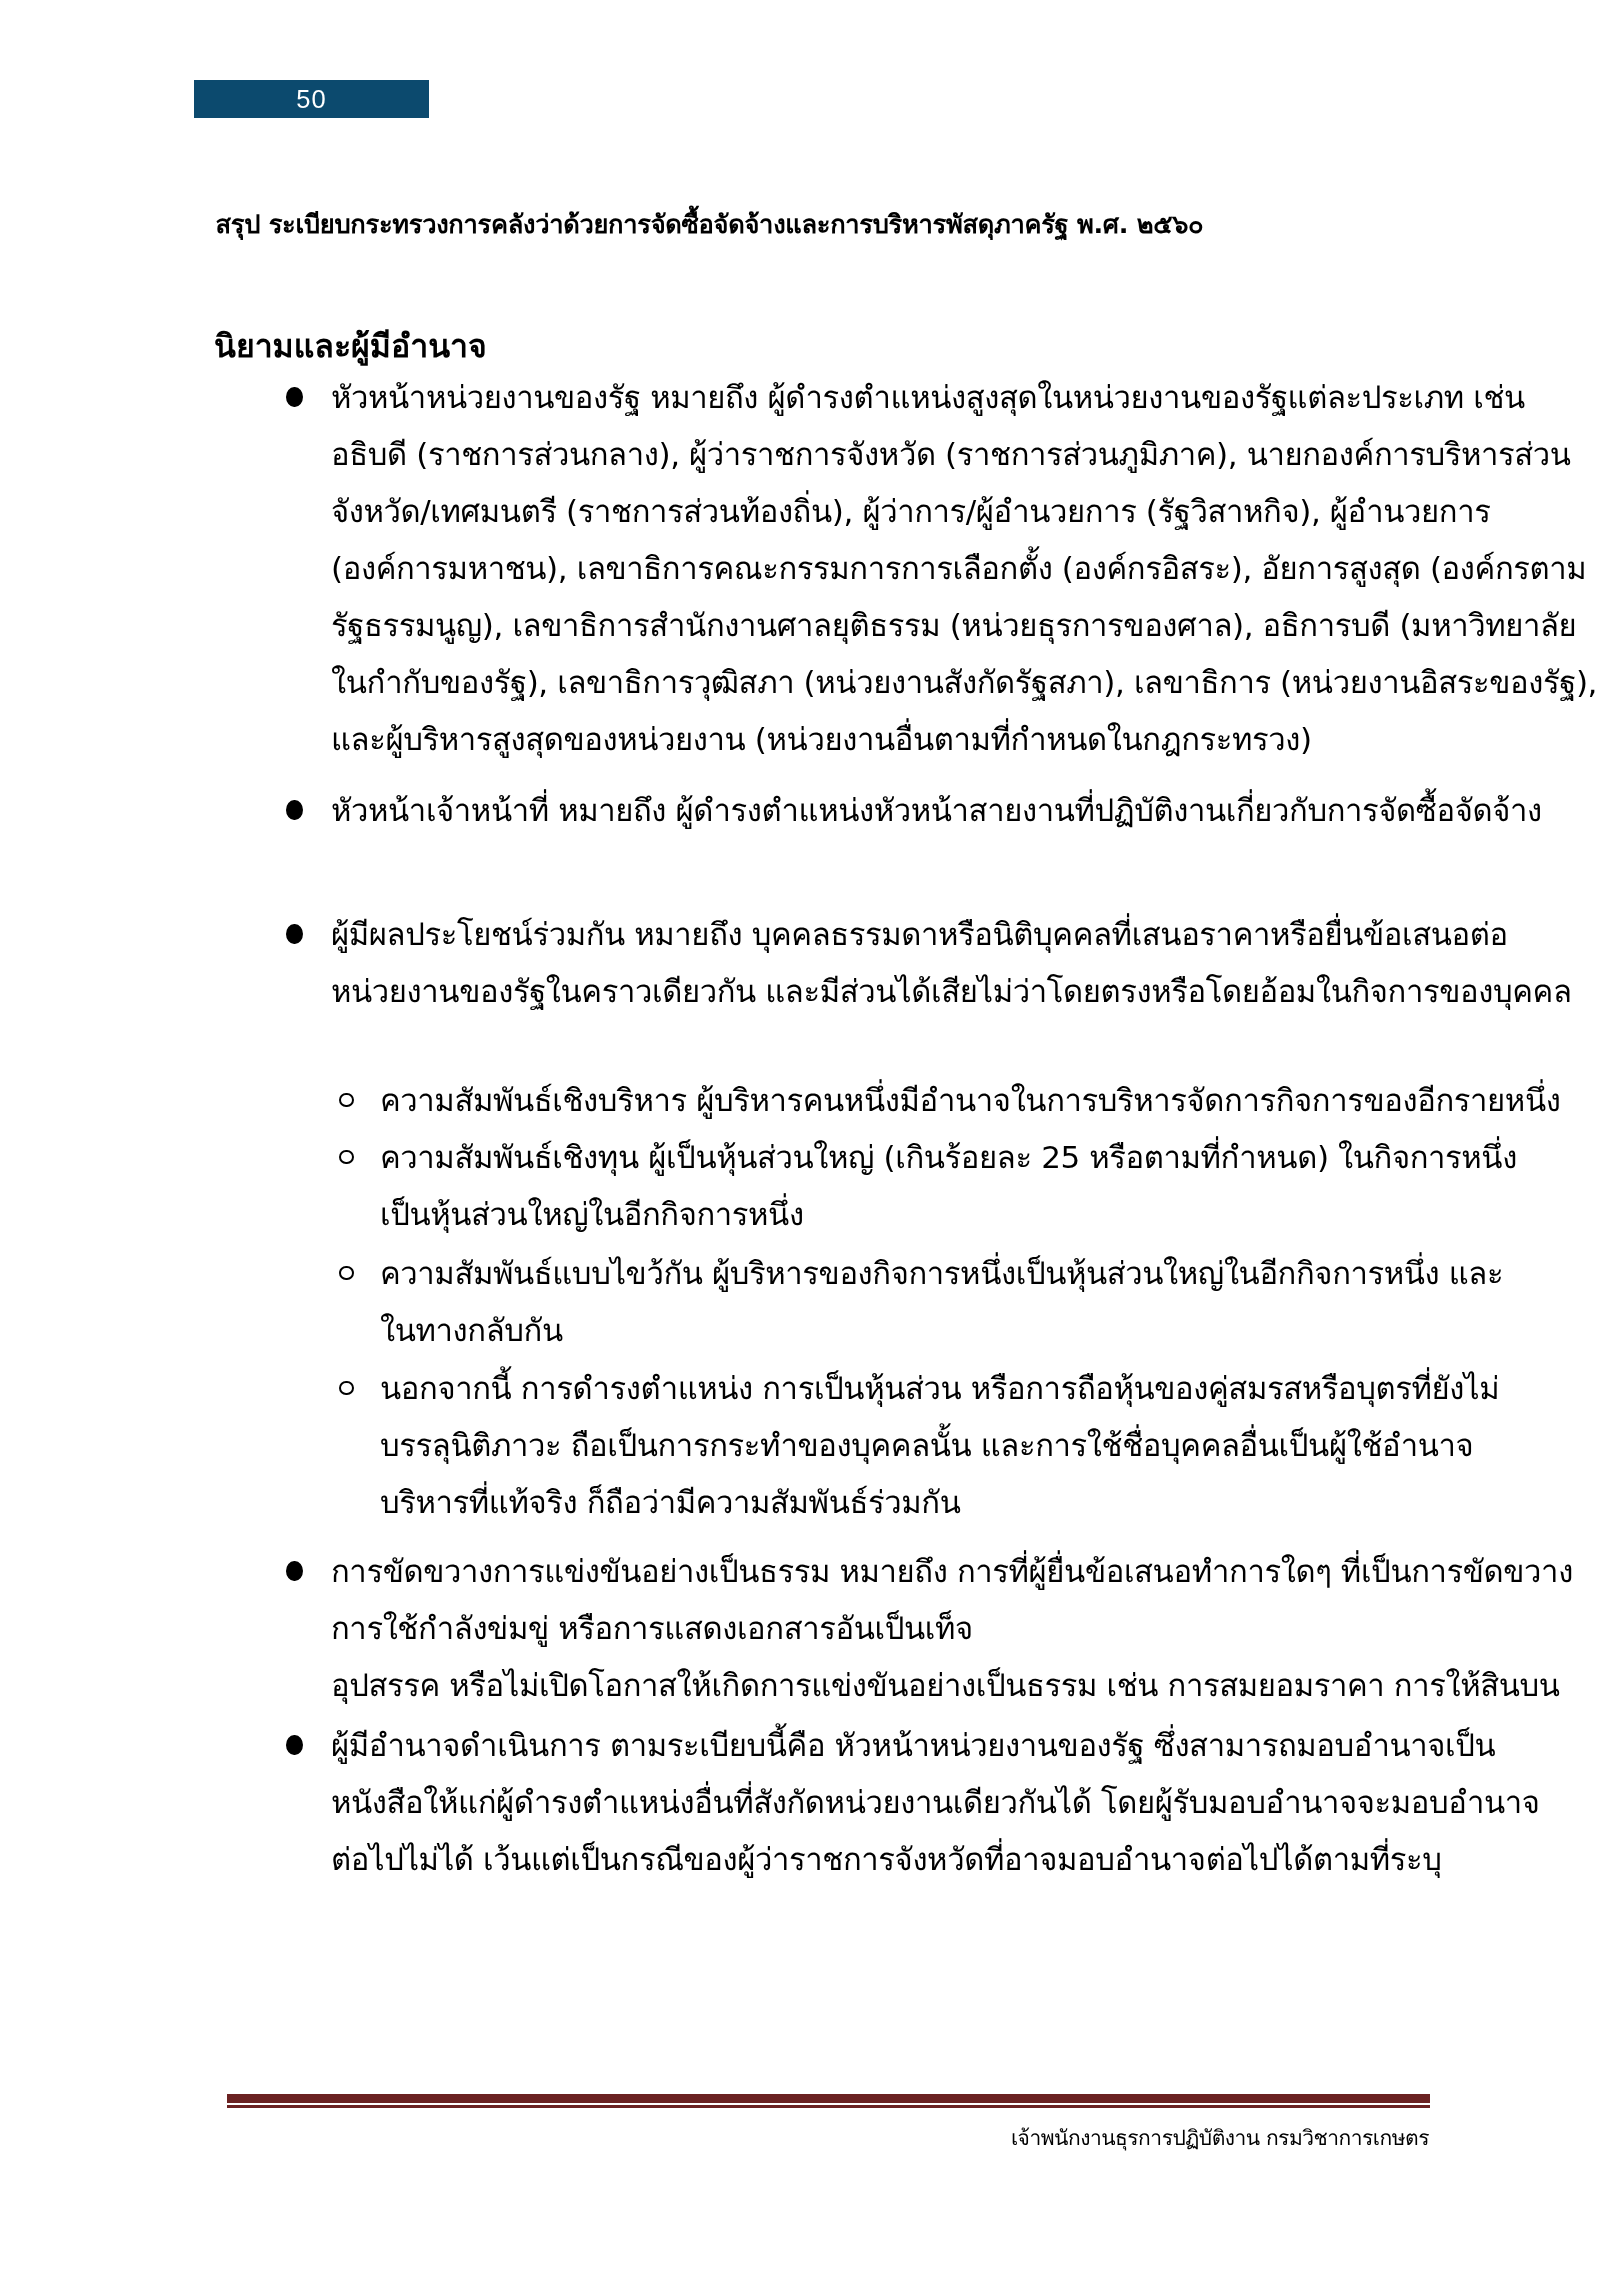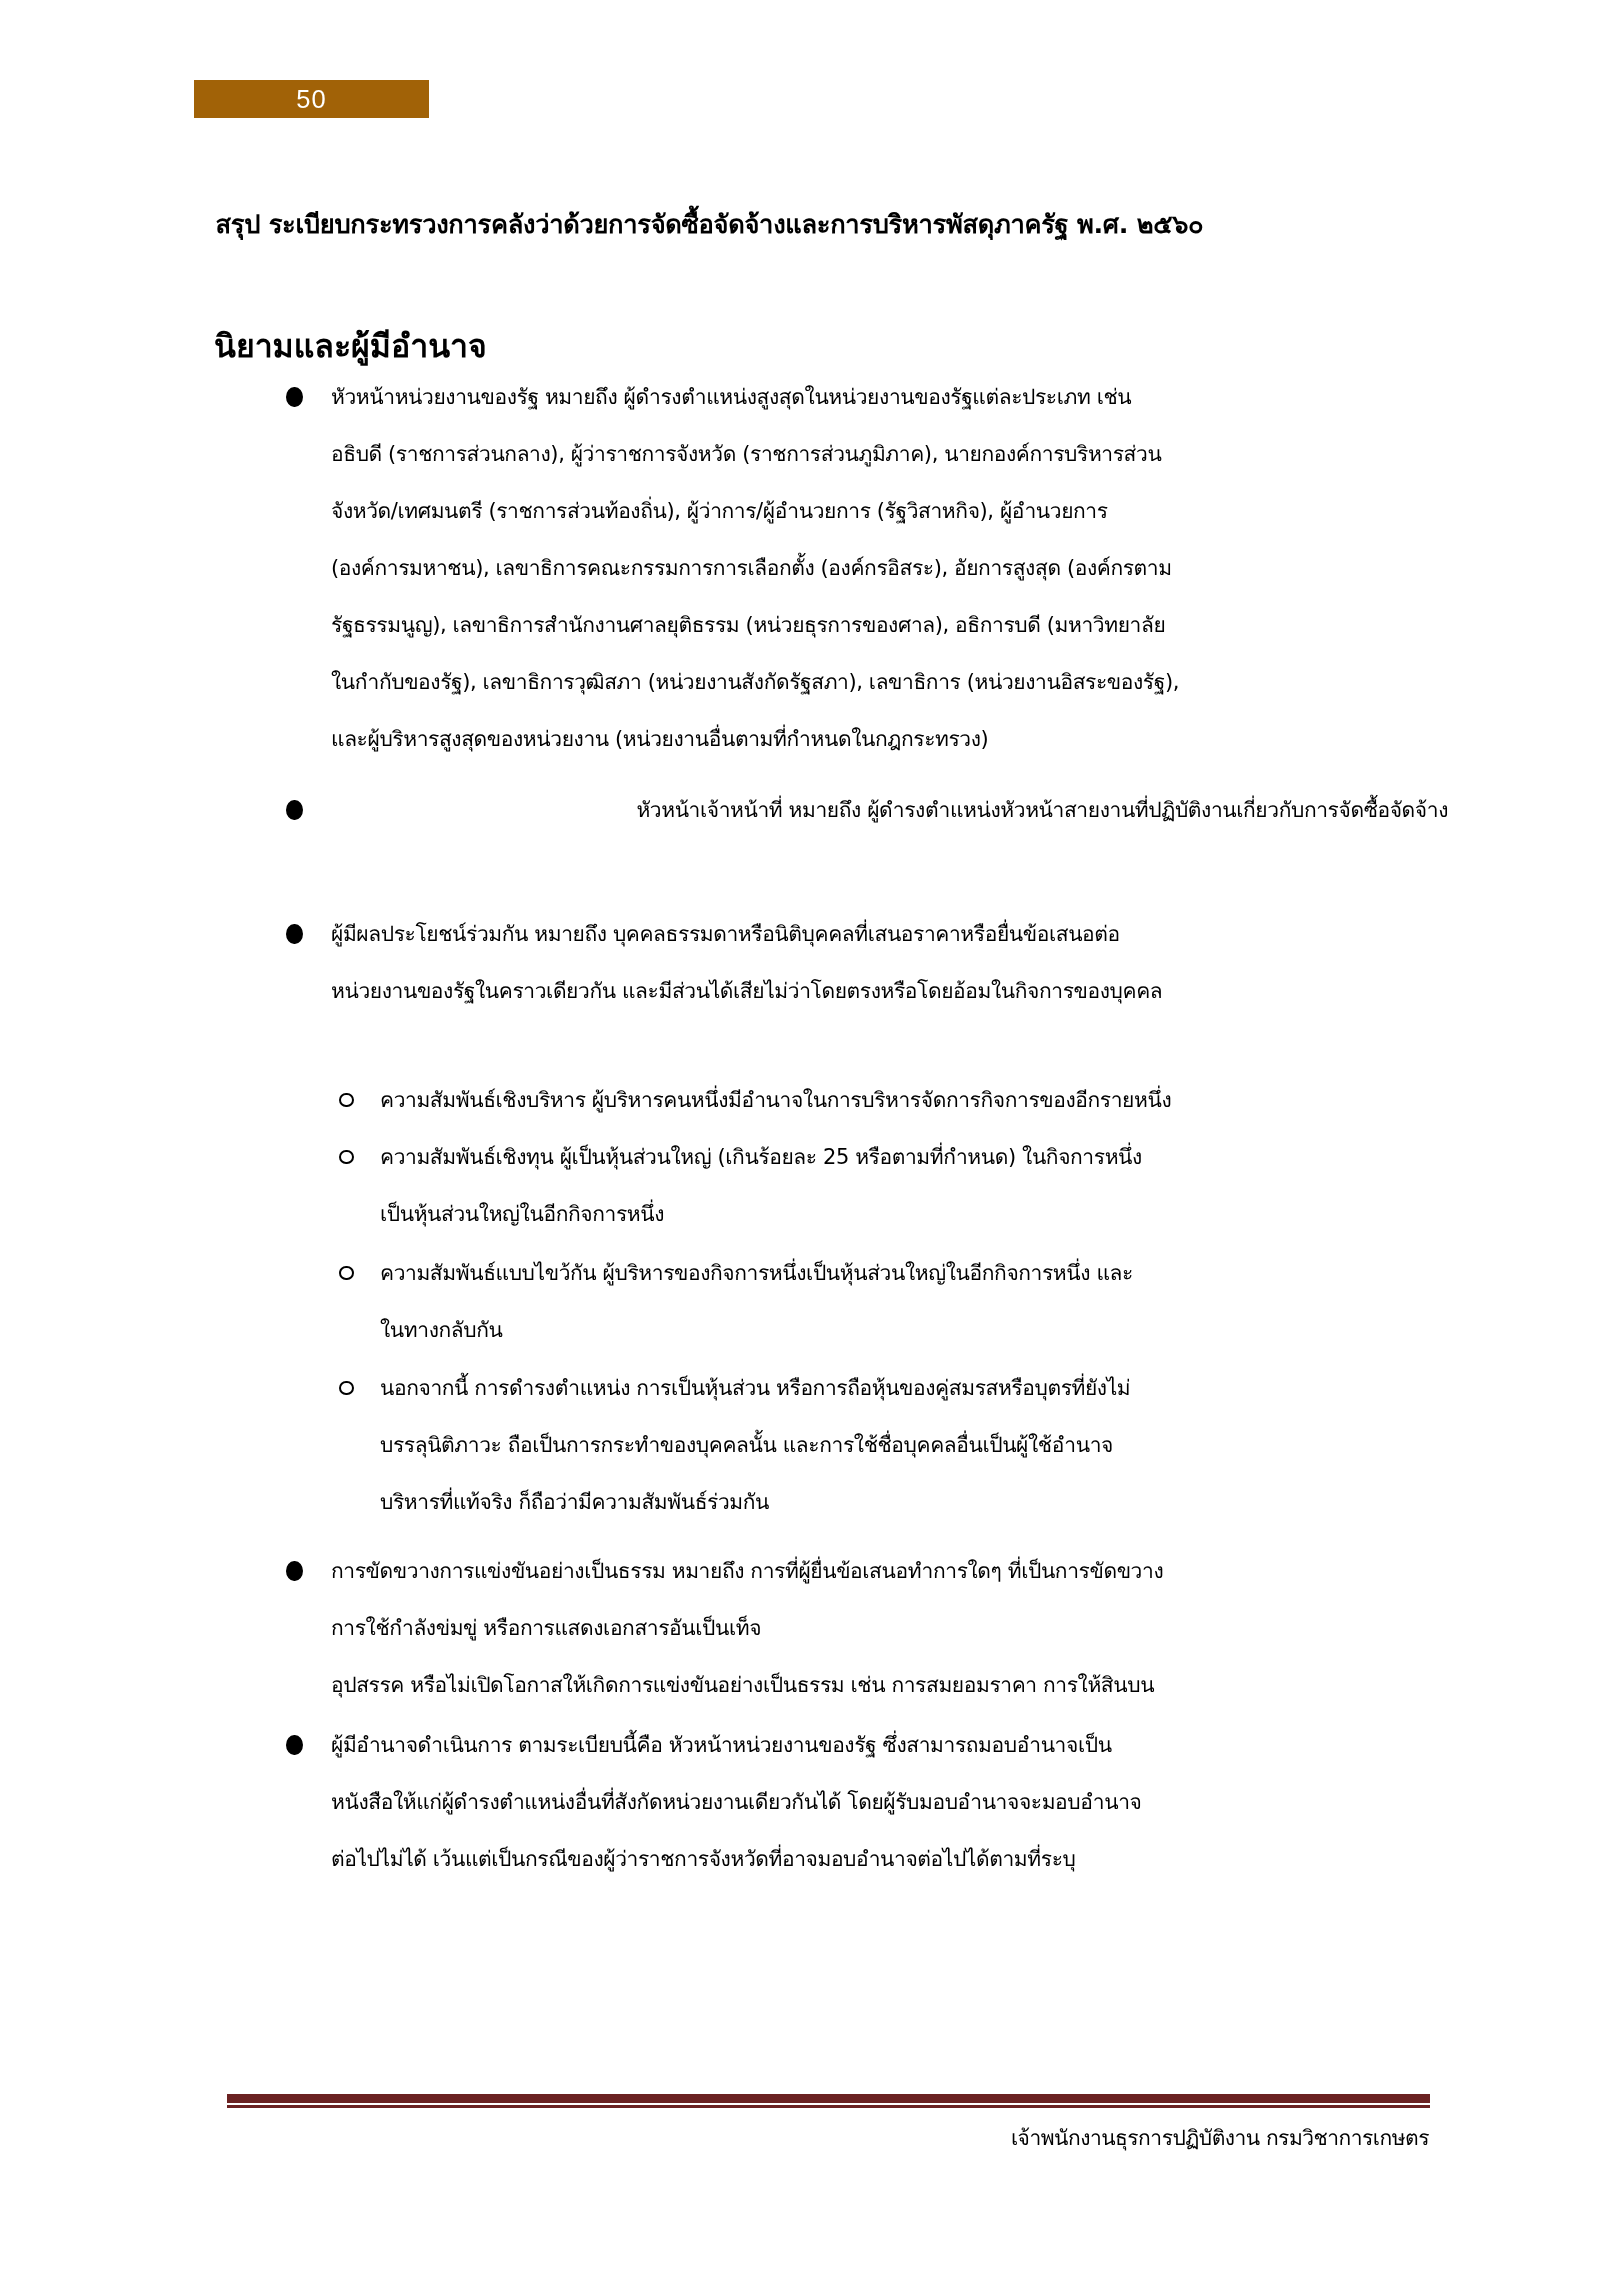--- a/index.html
+++ b/index.html
@@ -14,21 +14,21 @@
       overflow: hidden;
       font-family: "DejaVu Sans", "Liberation Sans", sans-serif;
       color: #000000;
     }
     .page-number-box {
       position: absolute;
       left: 194px;
       top: 80px;
       width: 235px;
       height: 38px;
-      background: #a16207;
+      background: #0c4a6e;
       color: #ffffff;
       font-family: "Liberation Sans", sans-serif;
       font-size: 25.5px;
       display: flex;
       align-items: center;
       justify-content: center;
       letter-spacing: 1px;
     }
     .doc-title {
       position: absolute;
@@ -56,21 +56,21 @@
       width: 1621px;
     }
     .para {
       position: absolute;
       left: 331px;
       width: 1117px;
     }
     .line {
       height: 57px;
       line-height: 57px;
-      font-size: 21px;
+      font-size: 31px;
       white-space: nowrap;
       letter-spacing: -0.4px;
     }
     .bullet {
       position: absolute;
       left: -45px;
       top: 17.6px;
       width: 16.7px;
       height: 20.6px;
       border-radius: 50%;

